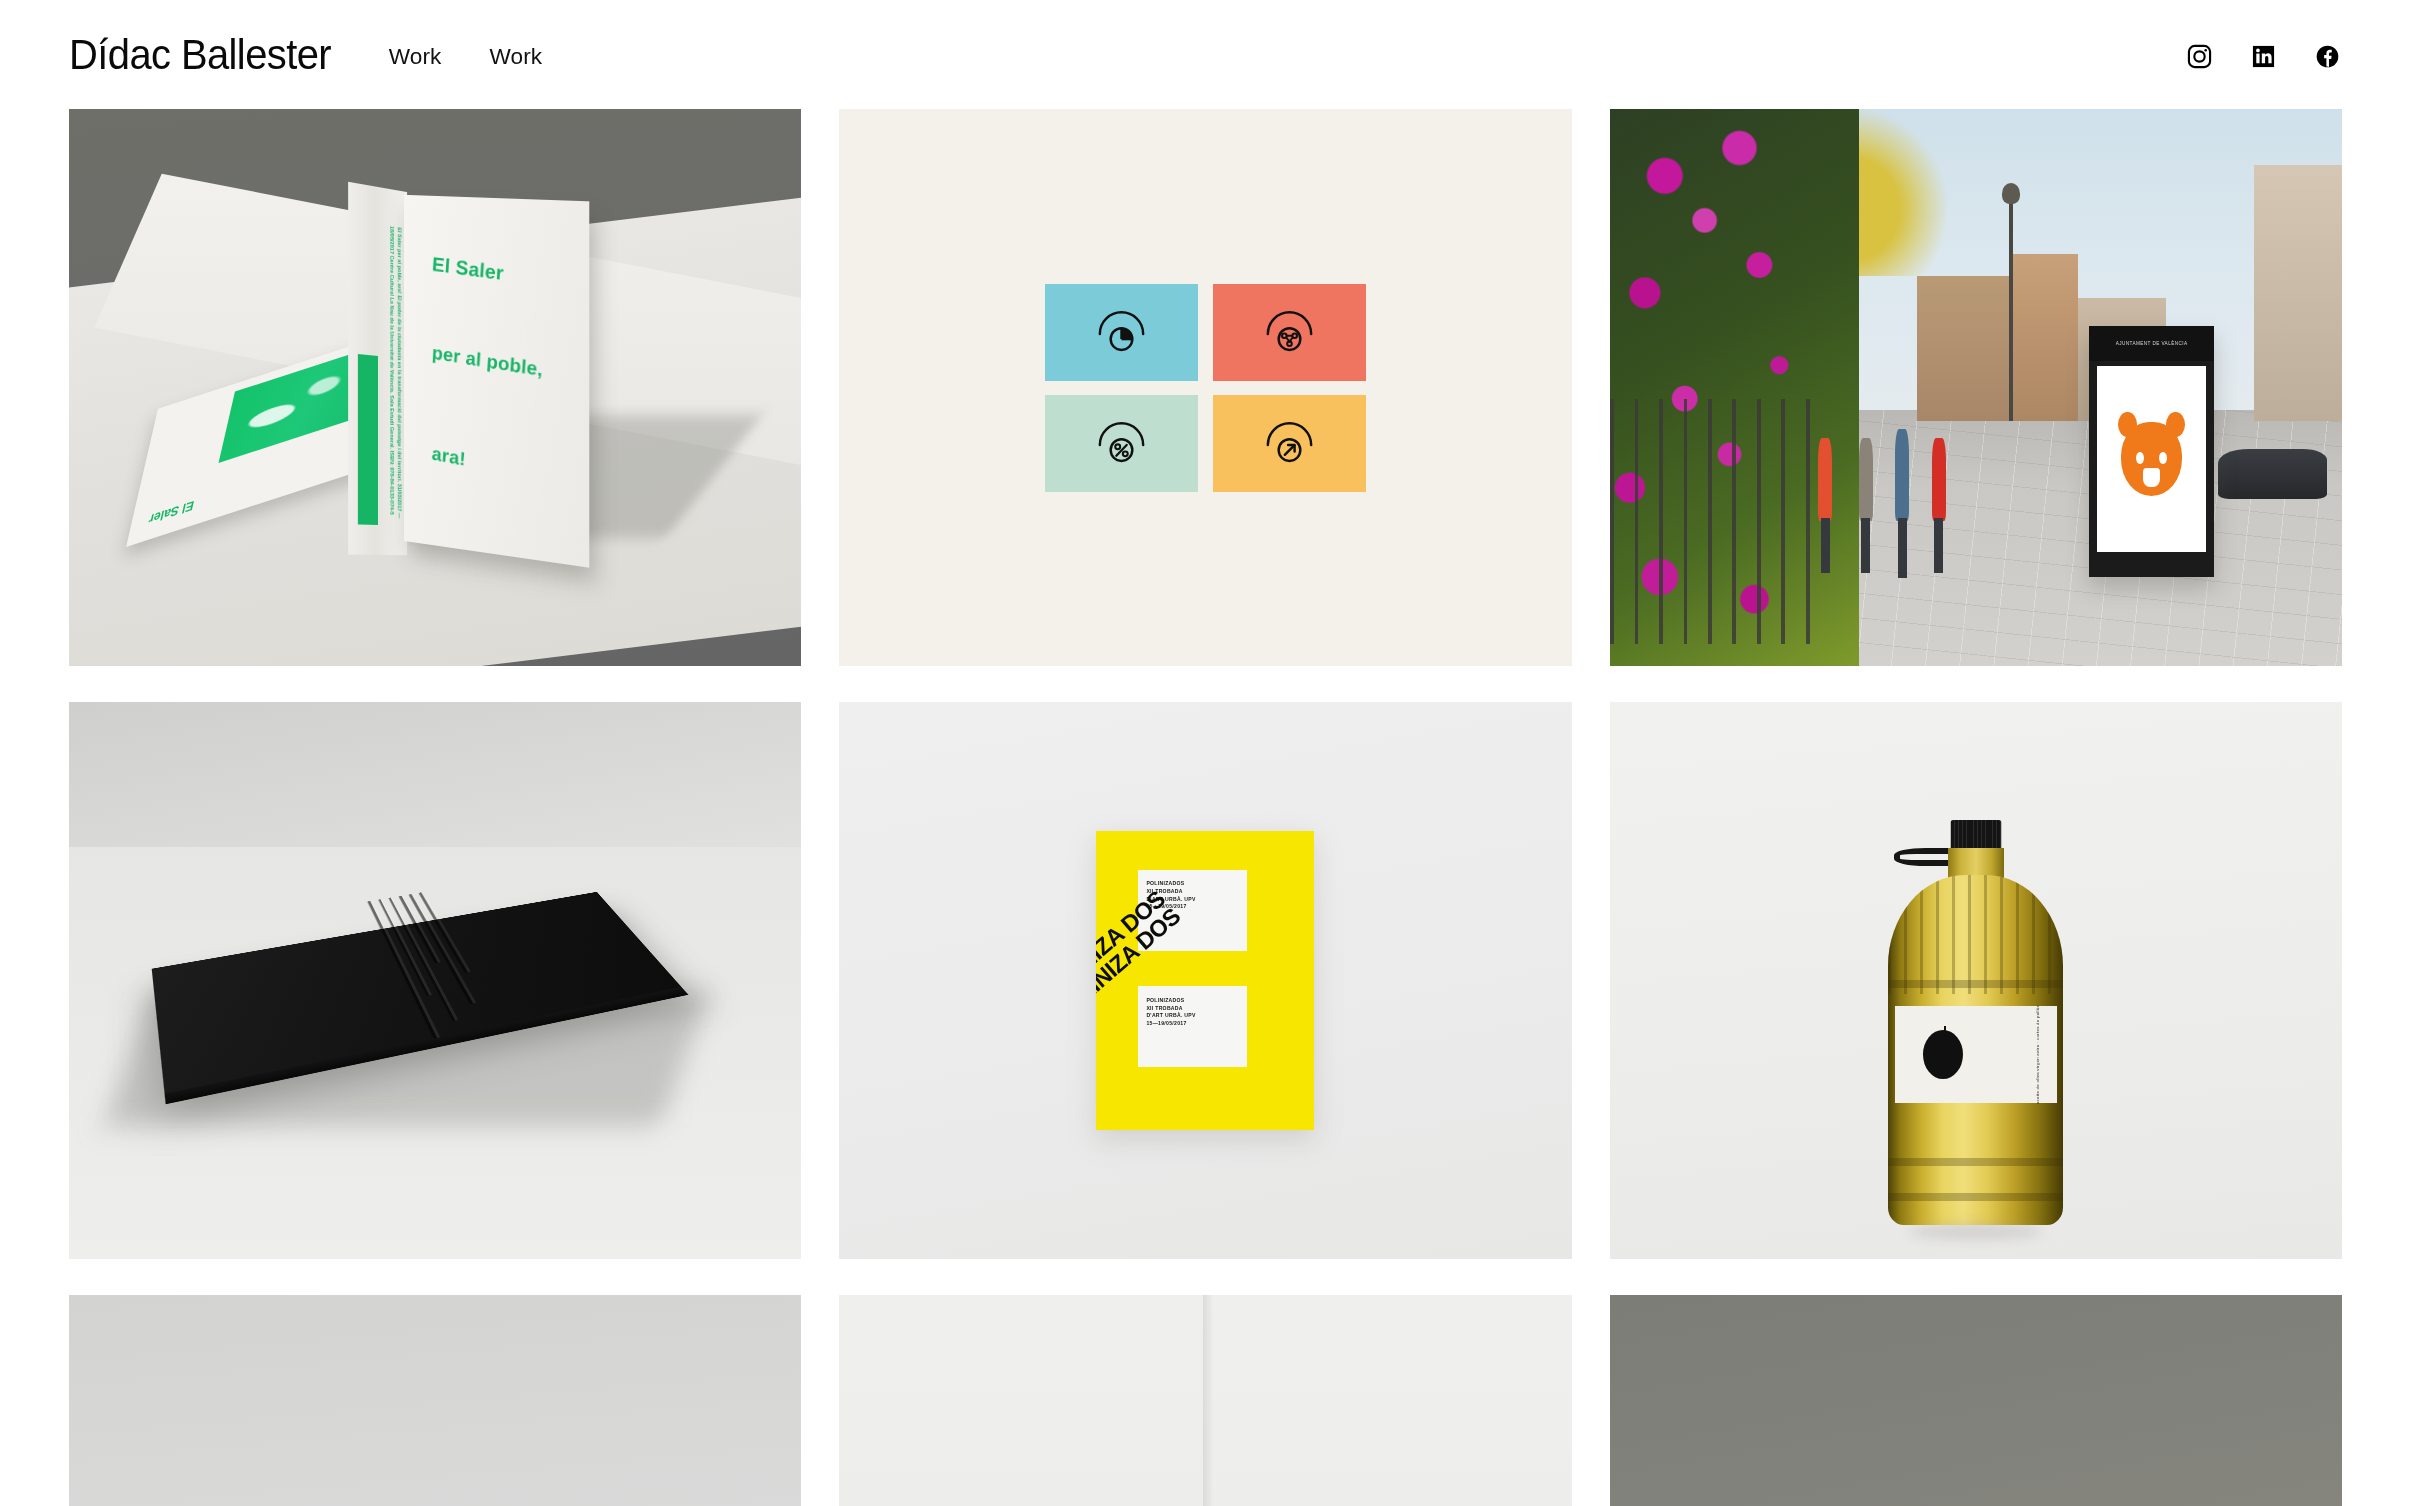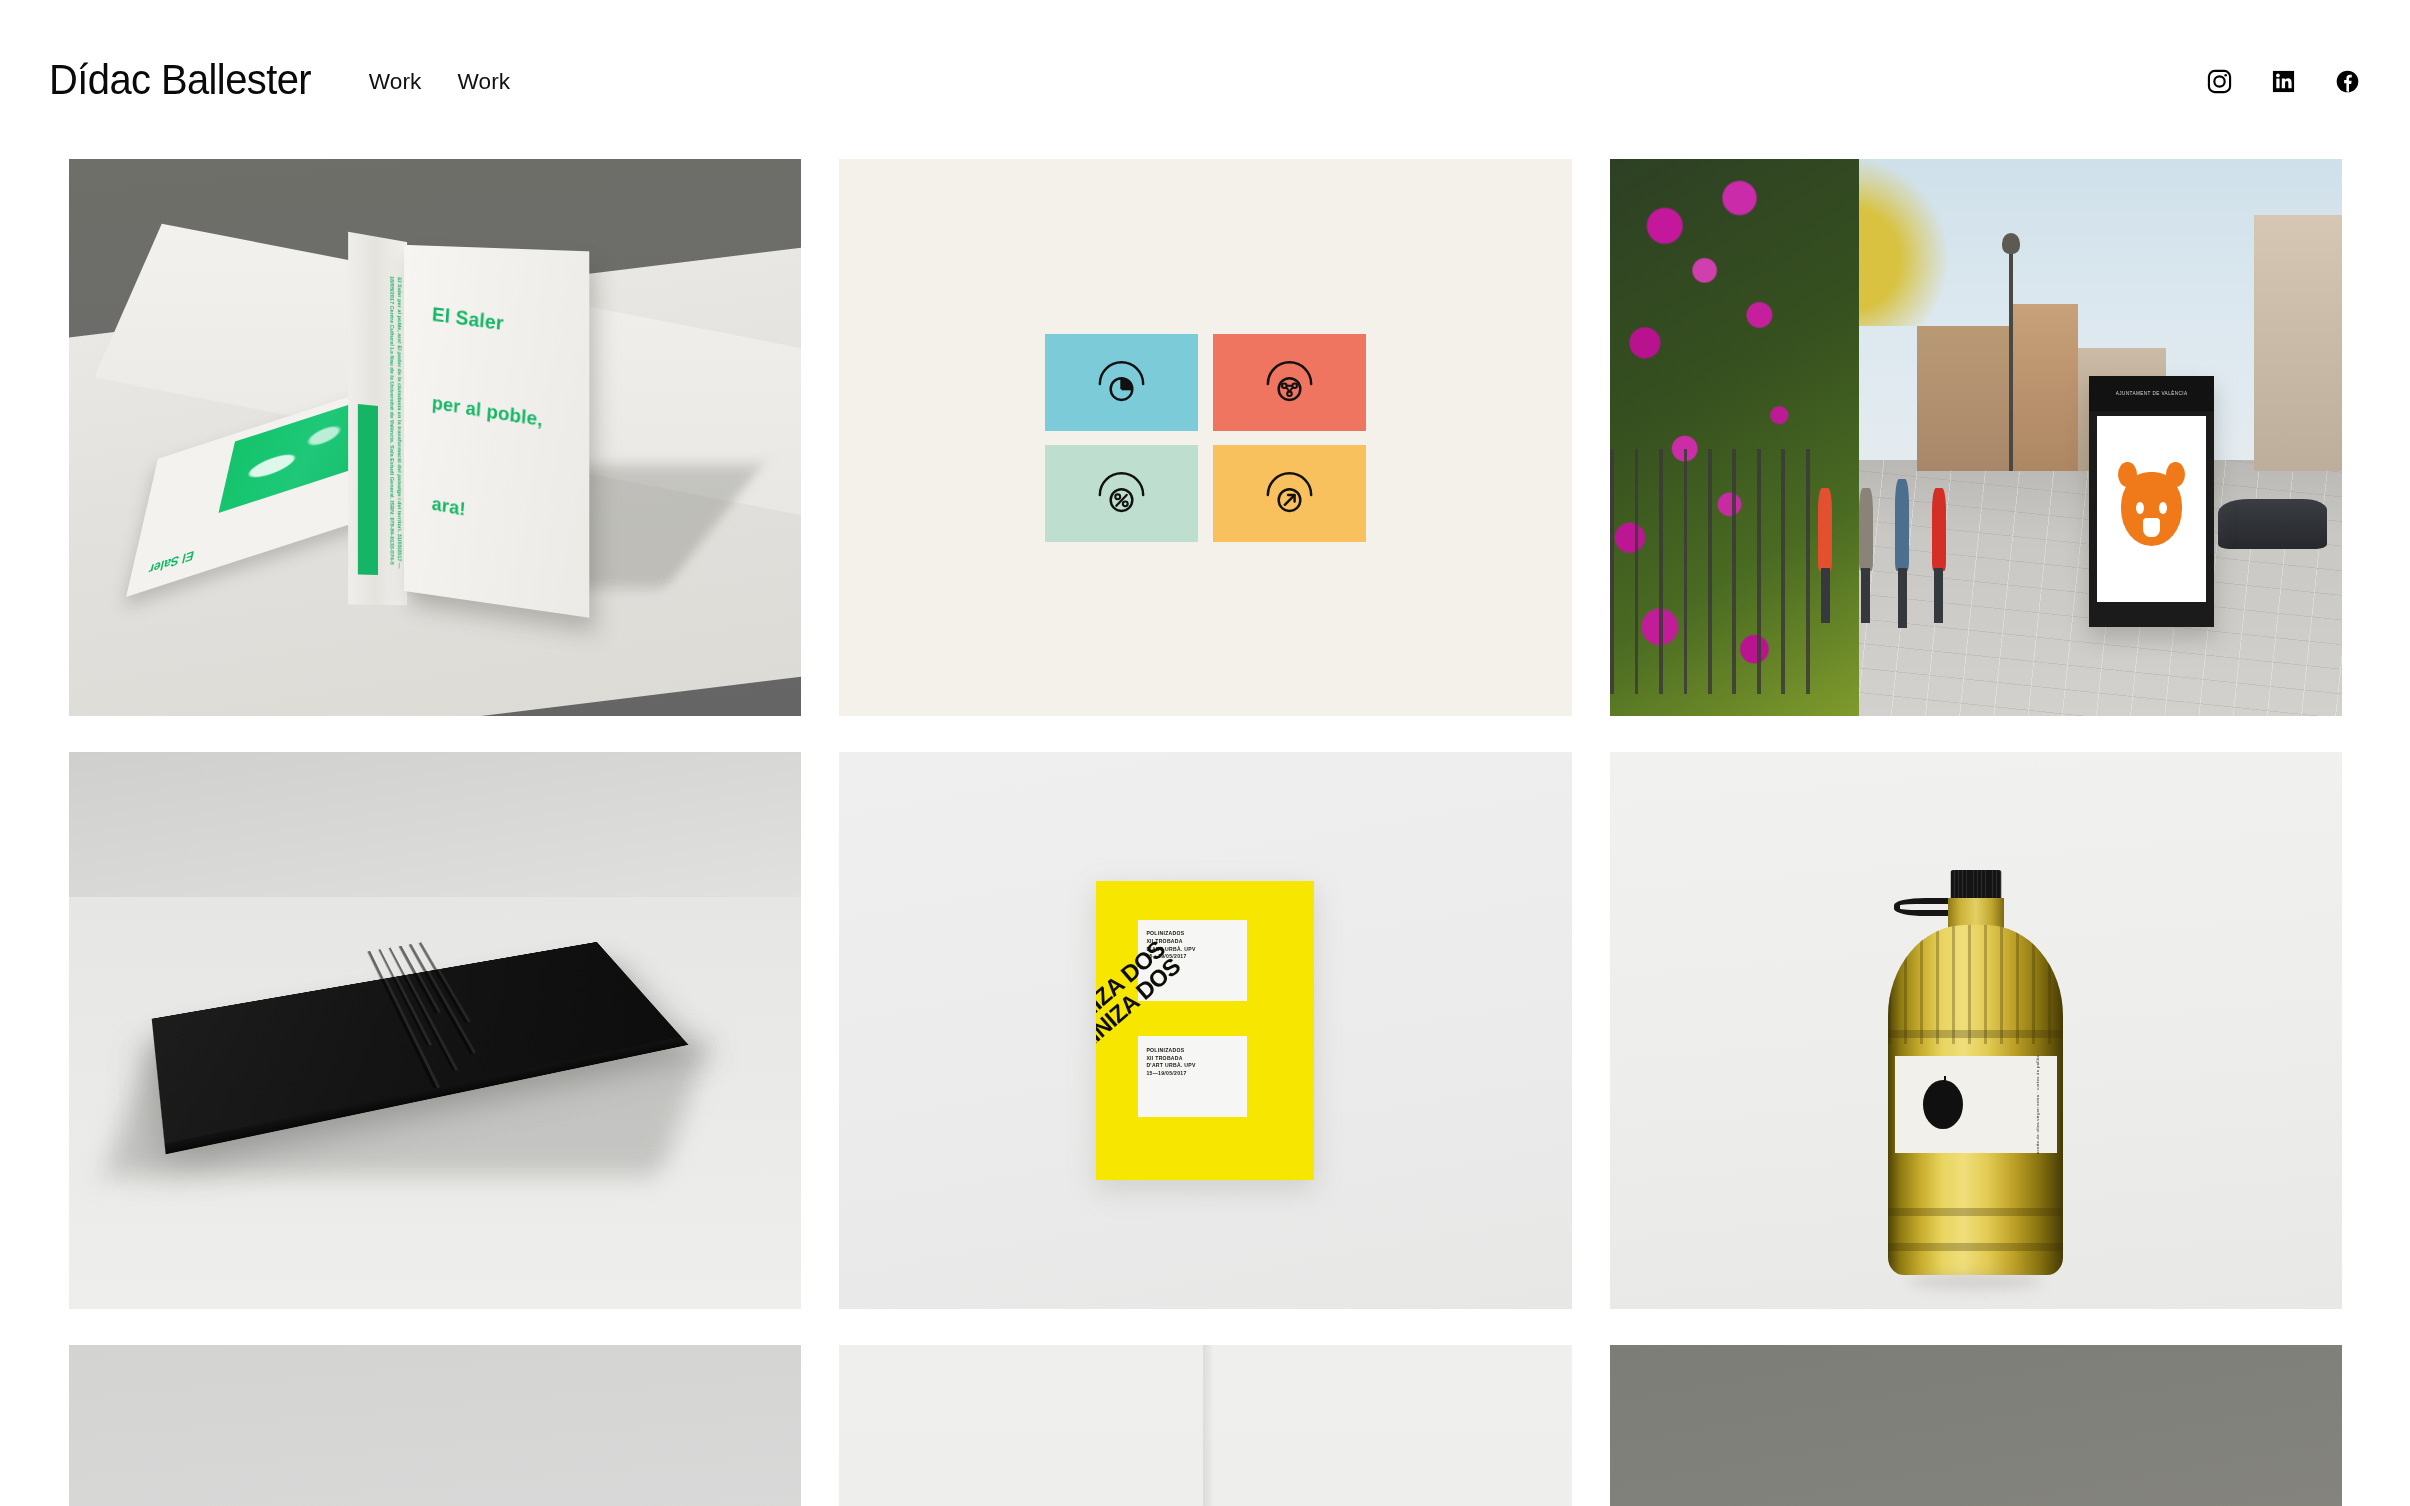--- a/index.html
+++ b/index.html
@@ -13,22 +13,22 @@
   }
 
   body {
     font-family: "Liberation Sans", "DejaVu Sans", sans-serif;
     color: #0a0a0a;
     -webkit-font-smoothing: antialiased;
   }
 
   
   .site-header {
-    height: 159px;
-    padding: 0 49px;
+    height: 109px;
+    padding: 0 69px;
     display: flex;
     align-items: center;
     background: #ffffff;
   }
 
   .brand {
     font-size: 42px;
     font-weight: 400;
     letter-spacing: -0.6px;
     color: #0a0a0a;
@@ -36,21 +36,21 @@
     white-space: nowrap;
     text-decoration: none;
     display: inline-block;
     transform: scaleX(0.95);
     transform-origin: left center;
   }
 
   .main-nav {
     display: flex;
     align-items: center;
-    gap: 36px;
+    gap: 48px;
     margin-left: 44px;
     padding-top: 5.6px;
   }
 
   .nav-link {
     font-size: 22.6px;
     font-weight: 400;
     color: #111111;
     text-decoration: none;
     letter-spacing: 0.1px;

